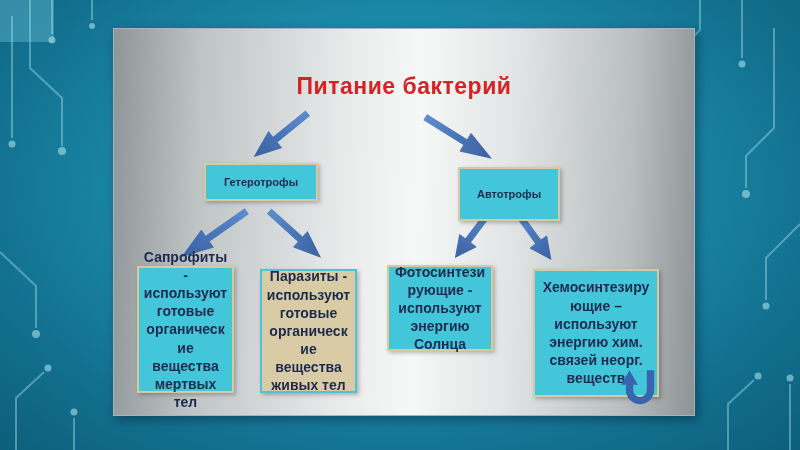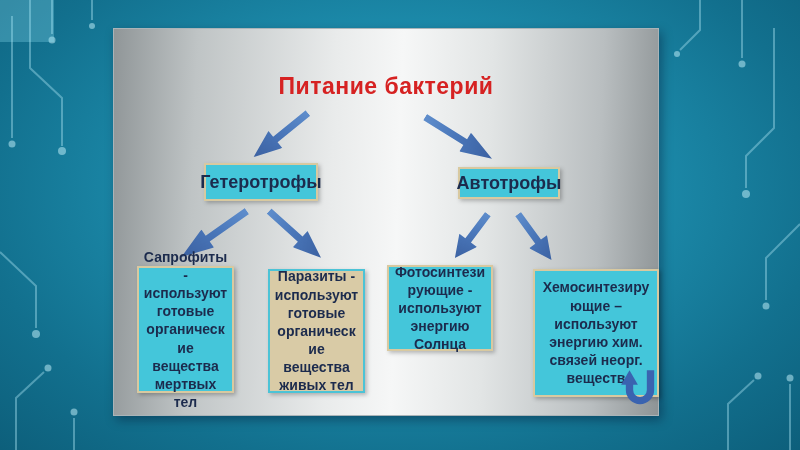--- a/index.html
+++ b/index.html
@@ -11,20 +11,21 @@
   .circuit { position:absolute; left:0; top:0; width:800px; height:450px; }
   .circuit path { fill:none; stroke:#9fdcea; stroke-opacity:0.45; stroke-width:2; }
   .circuit circle { fill:#b9e9f4; fill-opacity:0.55; }
   .corner-glow { position:absolute; left:0; top:0; width:54px; height:42px; background:rgba(150,235,250,0.28); }
 
   .panel {
     position:absolute; left:113px; top:28px; width:544px; height:386px;
     background: linear-gradient(92deg, #909698 0%, #bfc4c5 15%, #e9ebeb 40%, #f6f7f7 52%, #e2e5e5 68%, #b9bec0 88%, #8e9496 100%);
     border:1px solid #aab4b8;
     box-shadow: 3px 4px 10px rgba(0,0,30,0.35);
+    padding-left: 36px;
   }
   .title {
     position:absolute; top:44px; left:0; width:100%; text-align:center;
     font-size:23px; font-weight:bold; color:#d62222; letter-spacing:0.5px;
   }
 
   .arrow {
     position:absolute; width:22px; transform-origin:50% 0%;
     background:linear-gradient(160deg,#6190ce 0%, #4a77ba 45%, #3a5f9f 100%);
     clip-path:polygon(34% 0%, 66% 0%, 66% 60%, 100% 60%, 50% 100%, 0% 60%, 34% 60%);
@@ -37,27 +38,27 @@
   .a5{left:363px; top:185px; height:55px; transform:rotate(37deg);}
   .a6{left:393px; top:185px; height:57px; transform:rotate(-36deg);}
 
   .node {
     position:absolute; display:flex; align-items:center; justify-content:center;
     text-align:center; font-weight:700; color:#1c2b4d;
     box-shadow:2px 2px 4px rgba(0,0,0,0.25); box-sizing:border-box;
   }
   .cyan { background:#44c6da; border:2px solid #d8c9a0; }
   .tan  { background:#d9cba6; border:2px solid #4cc3d6; }
-  .top  { font-size:18px; }
+  .top  { font-size:11px; }
   .leaf { font-size:14px; line-height:1.3; padding:4px; overflow-wrap:break-word; word-break:break-word; }
 
   .b-get{left:90px;  top:134px; width:114px; height:38px;}
-  .b-avt{left:344px; top:138px; width:102px; height:32px;text-align:right;}
+  .b-avt{left:344px; top:138px; width:102px; height:54px;text-align:right;}
   .b1{left:23px;  top:237px; width:97px;  height:127px;}
-  .b2{left:146px; top:240px; width:97px;  height:124px;margin-left:8px;}
+  .b2{left:146px; top:240px; width:97px;  height:124px;}
   .b3{left:273px; top:236px; width:106px; height:86px;}
   .b4{left:419px; top:240px; width:126px; height:128px;}
 
   .return-icon { position:absolute; left:507px; top:338px; width:38px; height:42px; cursor:pointer; }
 </style>
 </head>
 <body>
 
 <div id="slide">
 

